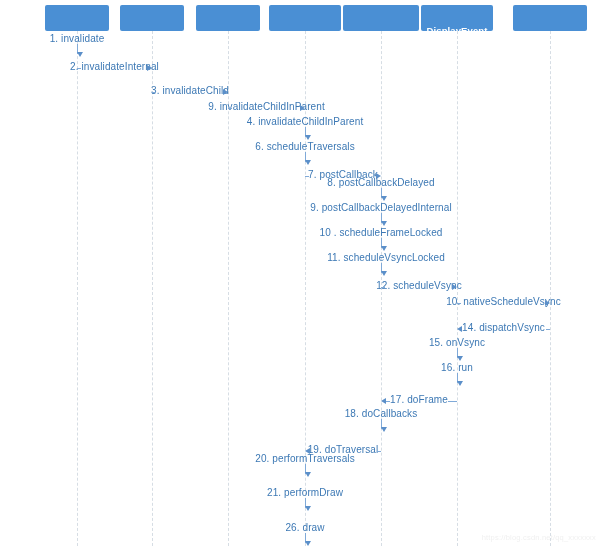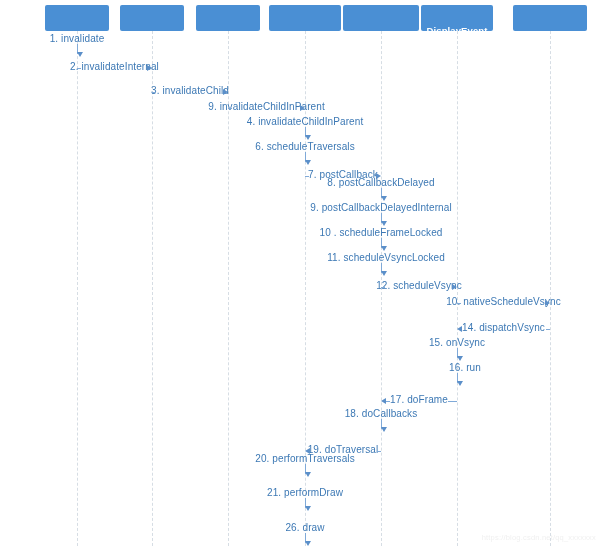--- a/index.html
+++ b/index.html
@@ -231,21 +231,21 @@
         <div class="arrow-left" style="left: 457px;"></div>
         <div class="h-line" style="left: 462px; width: 0px;"></div>
         <div class="h-line" style="left: 545.75px; width: 4.25px;"></div>
       </div>
       <div class="msg" style="left: 0px; top: 348px;">
         <div class="msg-label" style="left: 457px; top: 0px;">15. onVsync</div>
         <div class="v-line" style="left: 457px; height: 10px;"></div>
         <div class="arrow-down" style="left: 457px; top: 8px;"></div>
       </div>
       <div class="msg" style="left: 0px; top: 373px;">
-        <div class="msg-label" style="left: 457px; top: 0px; margin-left: 8px;">16. run</div>
+        <div class="msg-label" style="left: 457px; top: 0px;">16. run</div>
         <div class="v-line" style="left: 457px; height: 10px;"></div>
         <div class="arrow-down" style="left: 457px; top: 8px;"></div>
       </div>
       <div class="msg" style="left: 0px; top: 401px;">
         <div class="msg-label" style="left: 419px; top: 4px;">17. doFrame</div>
         <div class="arrow-left" style="left: 381px;"></div>
         <div class="h-line" style="left: 386px; width: 4.25px;"></div>
         <div class="h-line" style="left: 447.75px; width: 9.25px;"></div>
       </div>
       <div class="msg" style="left: 0px; top: 419px;">

